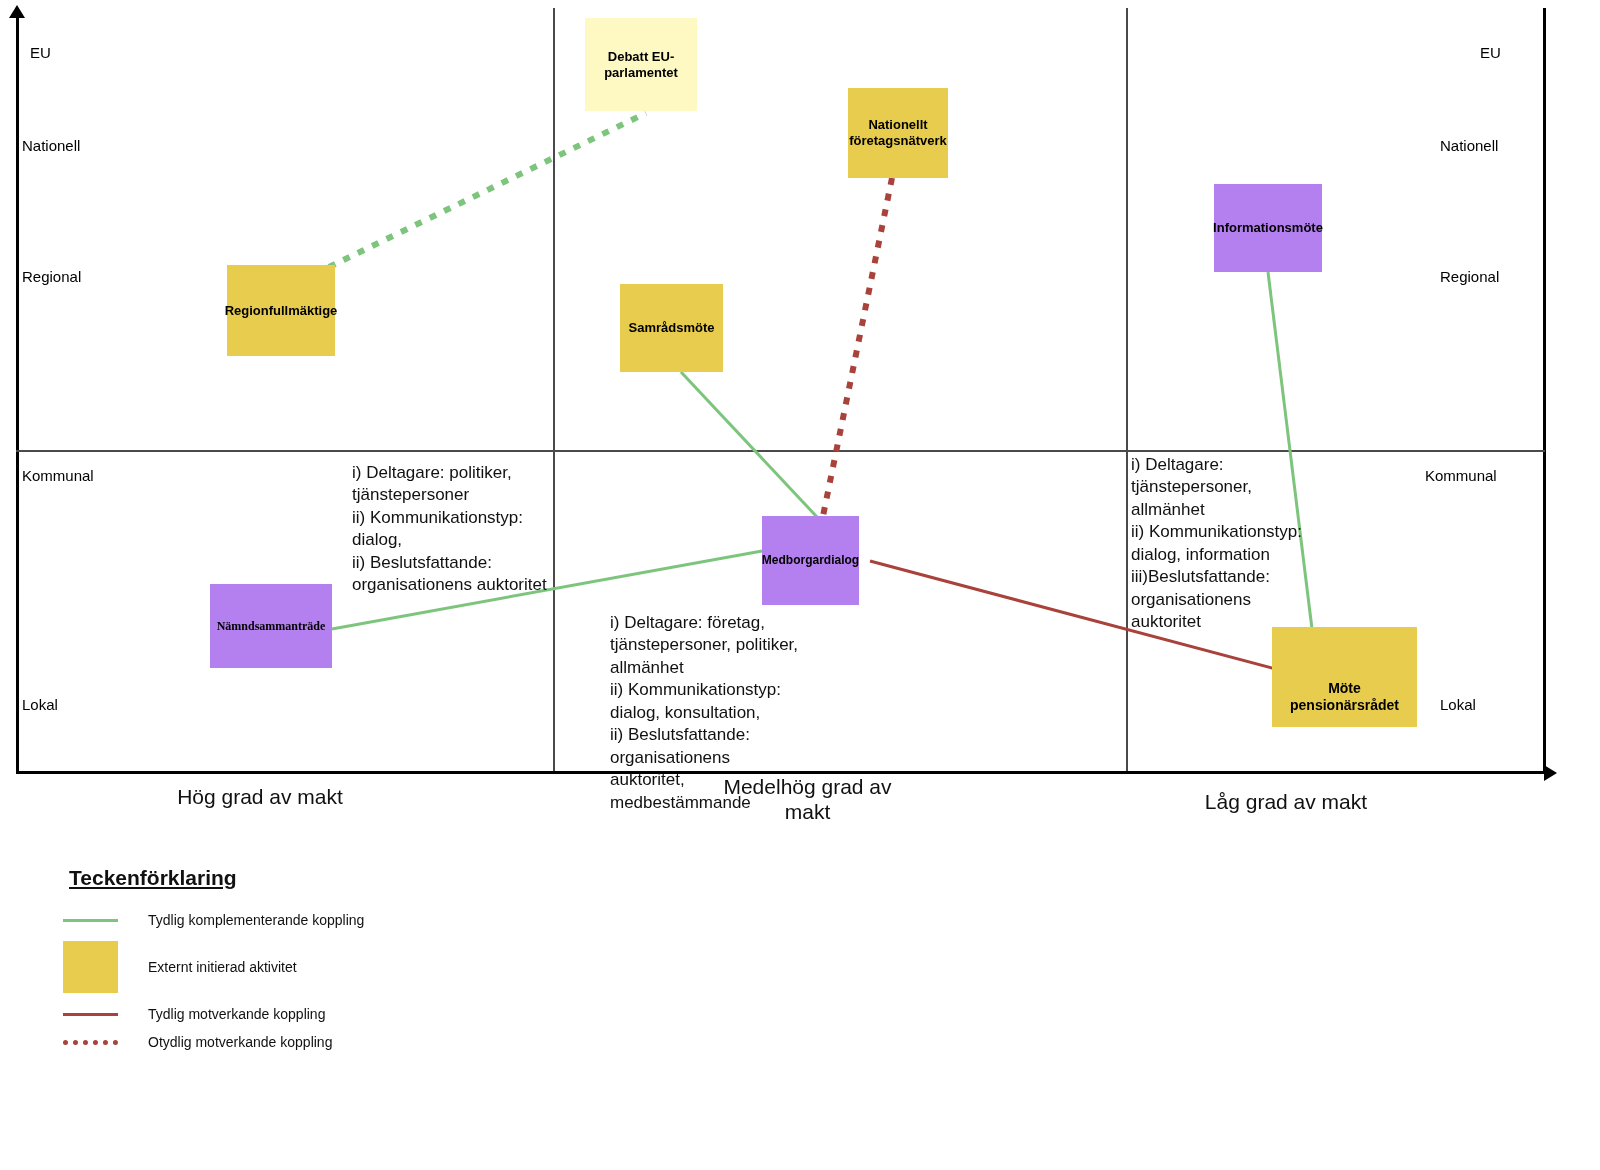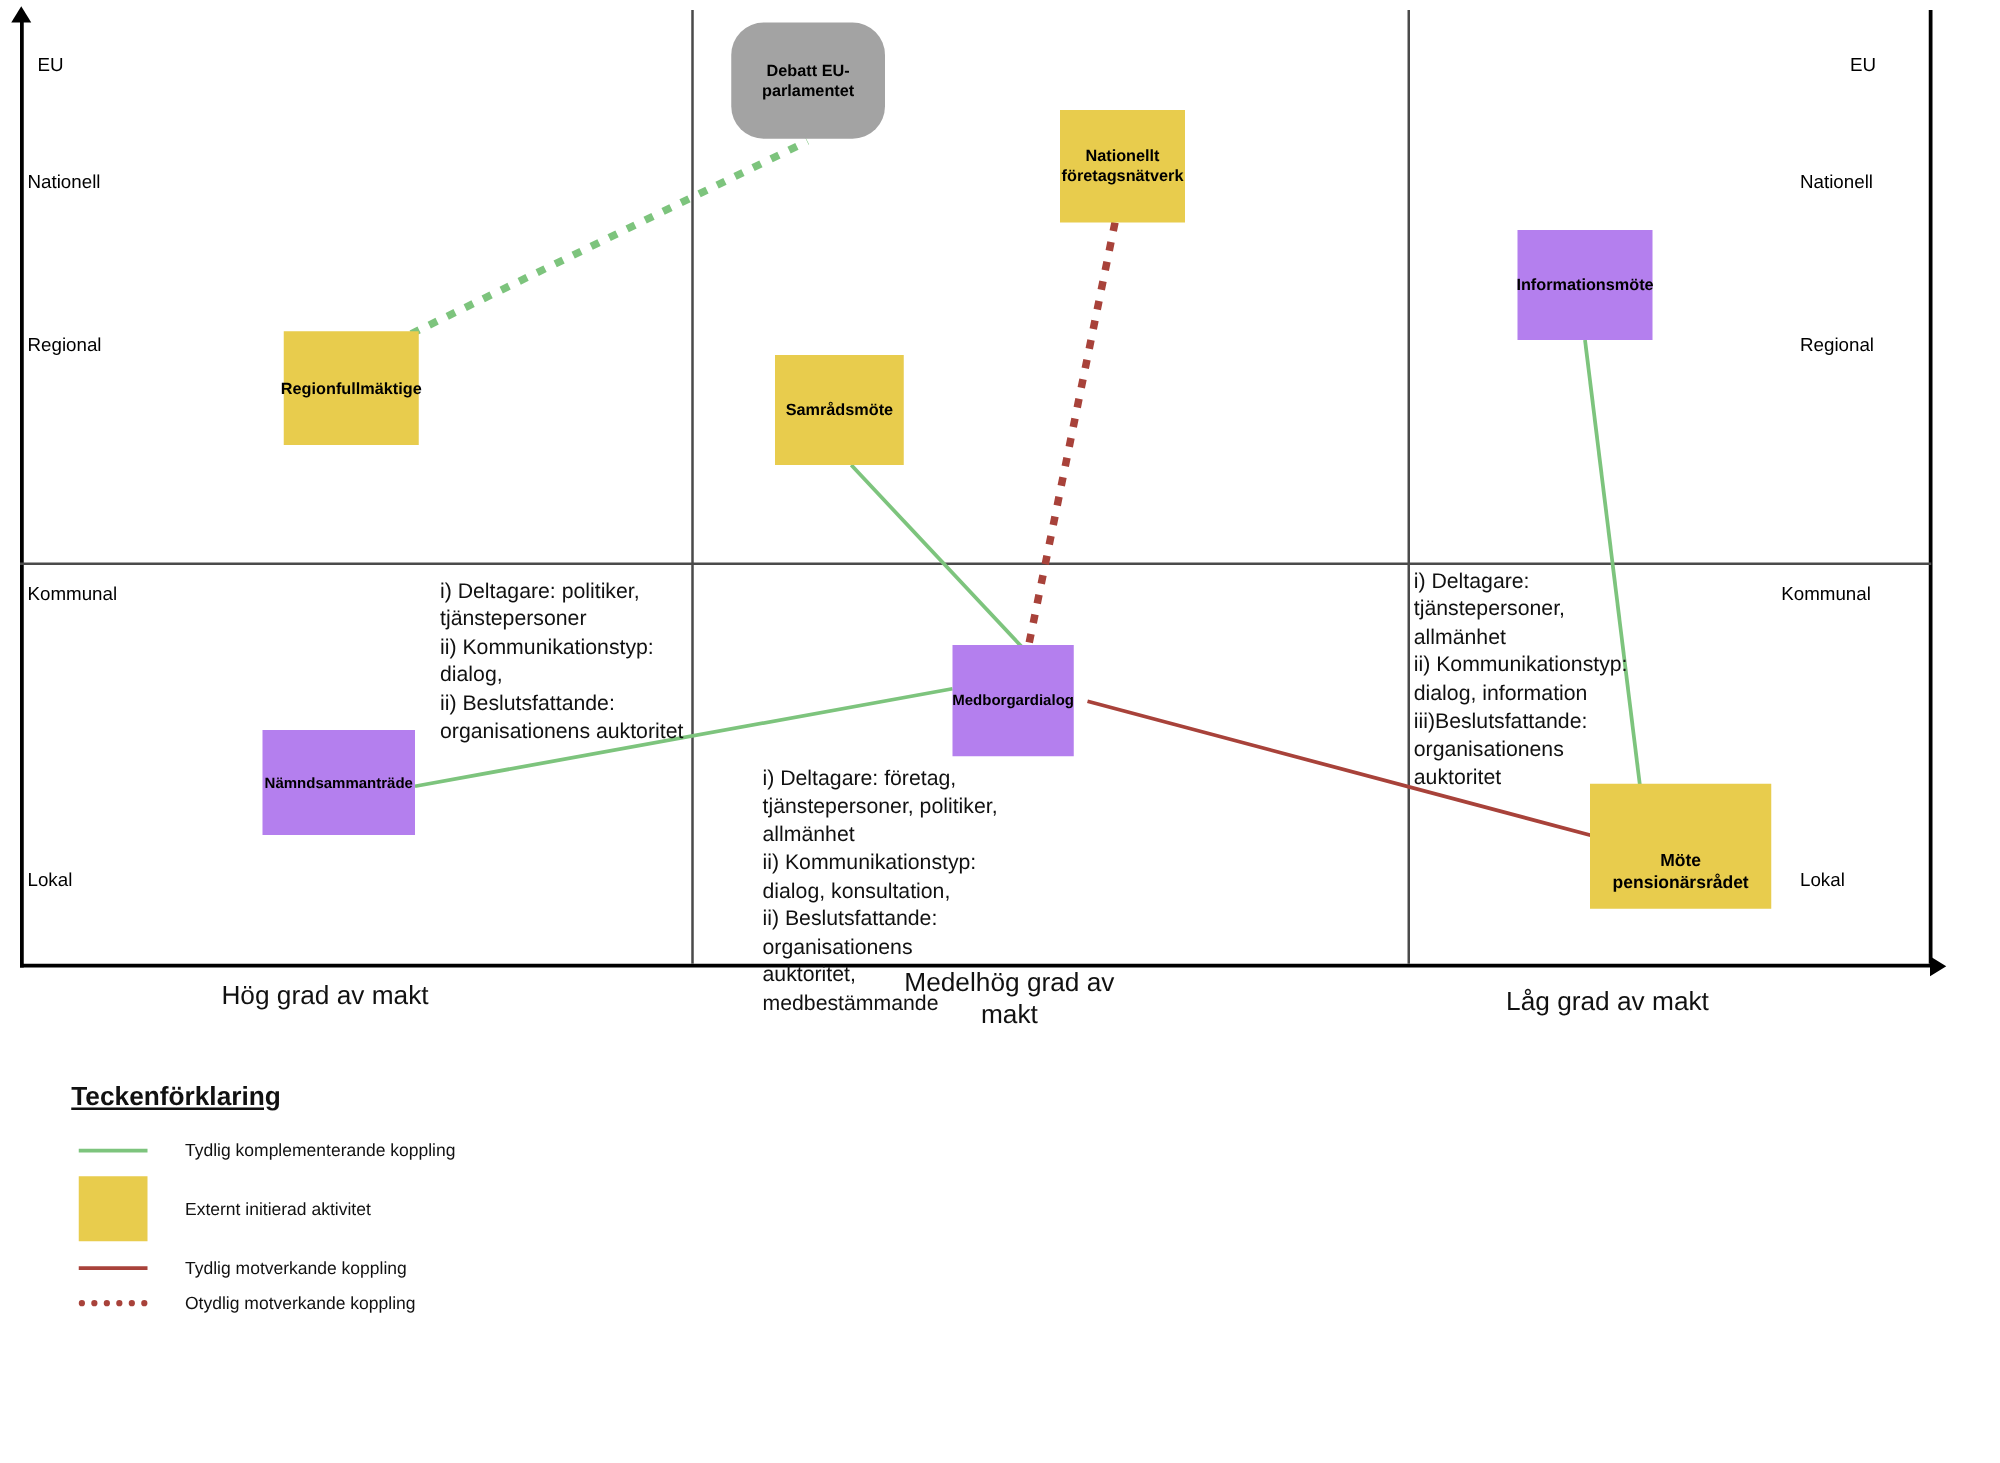--- a/index.html
+++ b/index.html
@@ -111,21 +111,21 @@
   #legend {
     position: absolute;
     left: 57px;
     top: 866px;
     width: 620px;
   }
   .legend-title {
     font-size: 21px;
     font-weight: bold;
     text-decoration: underline;
-    margin: 0 0 16px 0;
+    margin: 0 0 16px 12px;
     padding: 0;
     color: #111;
   }
   .legend-row {
     position: relative;
     display: flex;
     align-items: center;
     height: 28px;
   }
   .legend-row.swatch-row { height: 66px; }
@@ -192,41 +192,41 @@
   <svg id="connectors" xmlns="http://www.w3.org/2000/svg">
       <line x1="329" y1="267" x2="646" y2="113" stroke="#7DC47D" stroke-width="6" stroke-dasharray="7 9" stroke-linecap="butt"></line>
       <line x1="892" y1="178" x2="823" y2="516" stroke="#A8423A" stroke-width="6" stroke-dasharray="7 9" stroke-linecap="butt"></line>
       <line x1="681" y1="372" x2="817" y2="517" stroke="#7DC47D" stroke-width="3" stroke-linecap="butt"></line>
       <line x1="332" y1="629" x2="762" y2="551" stroke="#7DC47D" stroke-width="3" stroke-linecap="butt"></line>
       <line x1="870" y1="561" x2="1283" y2="671" stroke="#A8423A" stroke-width="3" stroke-linecap="butt"></line>
       <line x1="1268" y1="272" x2="1313" y2="637" stroke="#7DC47D" stroke-width="3" stroke-linecap="butt"></line>
     </svg>
 
   <div id="nodes">
-      <div class="node" style="left: 585px; top: 18px; width: 123px; height: 93px; background: #a3a3a3; font-size: 13px; border-radius: 26px;">
+      <div class="node" style="left: 585px; top: 18px; width: 112px; height: 93px; background: #fef9c3; font-size: 13px;">
         <span style="white-space: pre-line;">Debatt  EU-
 parlamentet</span>
       </div>
       <div class="node" style="left: 848px; top: 88px; width: 100px; height: 90px; background: rgb(232, 204, 77); font-size: 13px;">
         <span style="white-space: pre-line;">Nationellt
 företagsnätverk</span>
       </div>
       <div class="node" style="left: 1214px; top: 184px; width: 108px; height: 88px; background: rgb(180, 127, 238); font-size: 13px;">
         <span style="white-space: pre-line;">Informationsmöte</span>
       </div>
       <div class="node" style="left: 227px; top: 265px; width: 108px; height: 91px; background: rgb(232, 204, 77); font-size: 13px;">
         <span style="white-space: pre-line;">Regionfullmäktige</span>
       </div>
       <div class="node" style="left: 620px; top: 284px; width: 103px; height: 88px; background: rgb(232, 204, 77); font-size: 13px;">
         <span style="white-space: pre-line;">Samrådsmöte</span>
       </div>
       <div class="node" style="left: 762px; top: 516px; width: 97px; height: 89px; background: rgb(180, 127, 238); font-size: 12px;">
         <span style="white-space: pre-line;">Medborgardialog</span>
       </div>
-      <div class="node" style="left: 210px; top: 584px; width: 122px; height: 84px; background: rgb(180, 127, 238); font-size: 12px;">
+      <div class="node" style="left: 210px; top: 584px; width: 122px; height: 84px; background: rgb(180, 127, 238); font-size: 12px; font-family: Liberation Serif, serif;">
         <span style="white-space: pre-line;">Nämndsammanträde</span>
       </div>
       <div class="node" style="left: 1272px; top: 627px; width: 145px; height: 100px; background: rgb(232, 204, 77); font-size: 14px;">
         <span style="white-space: pre-line; margin-top: 40px;">Möte pensionärsrådet</span>
       </div>
     </div>
 
   <div id="annotations">
       <div class="annot" style="left: 352px; top: 462px; width: 210px;">i) Deltagare: politiker, tjänstepersoner
 ii) Kommunikationstyp: dialog,

